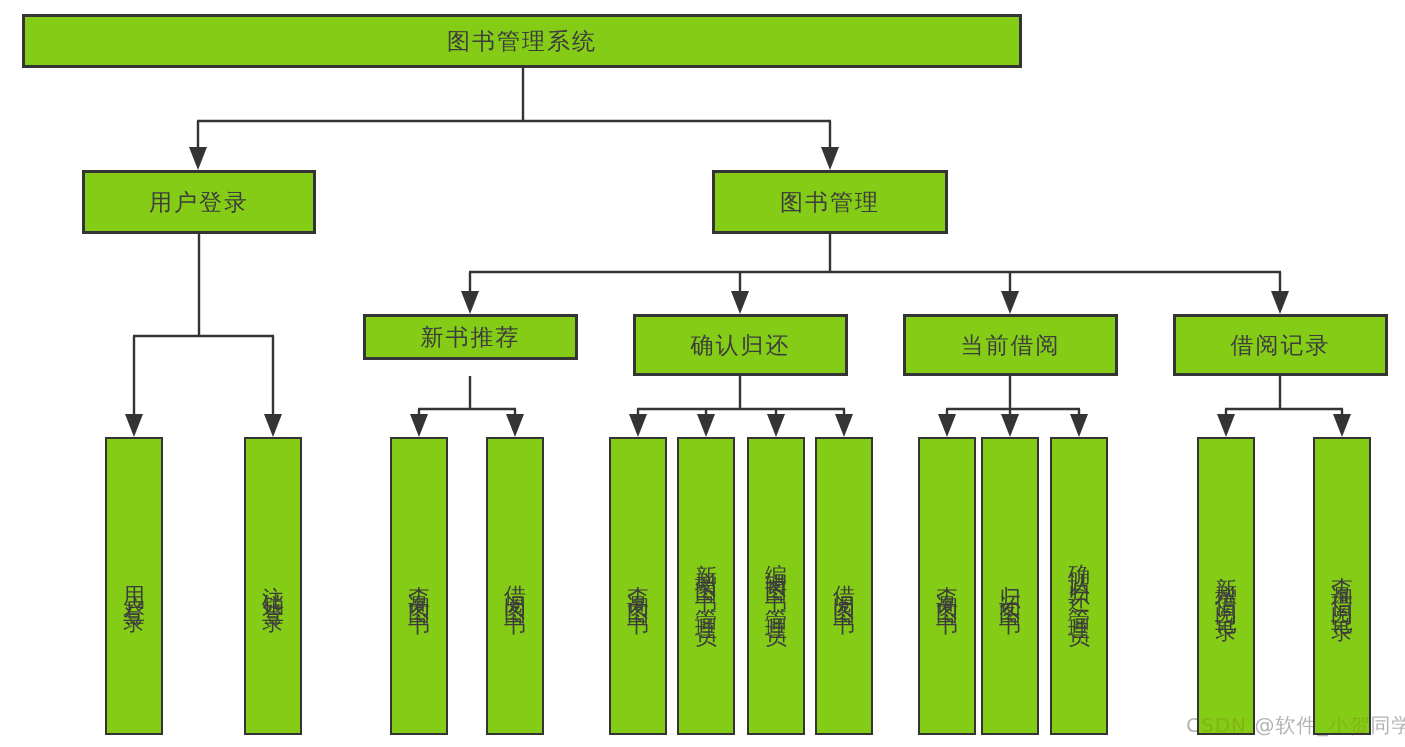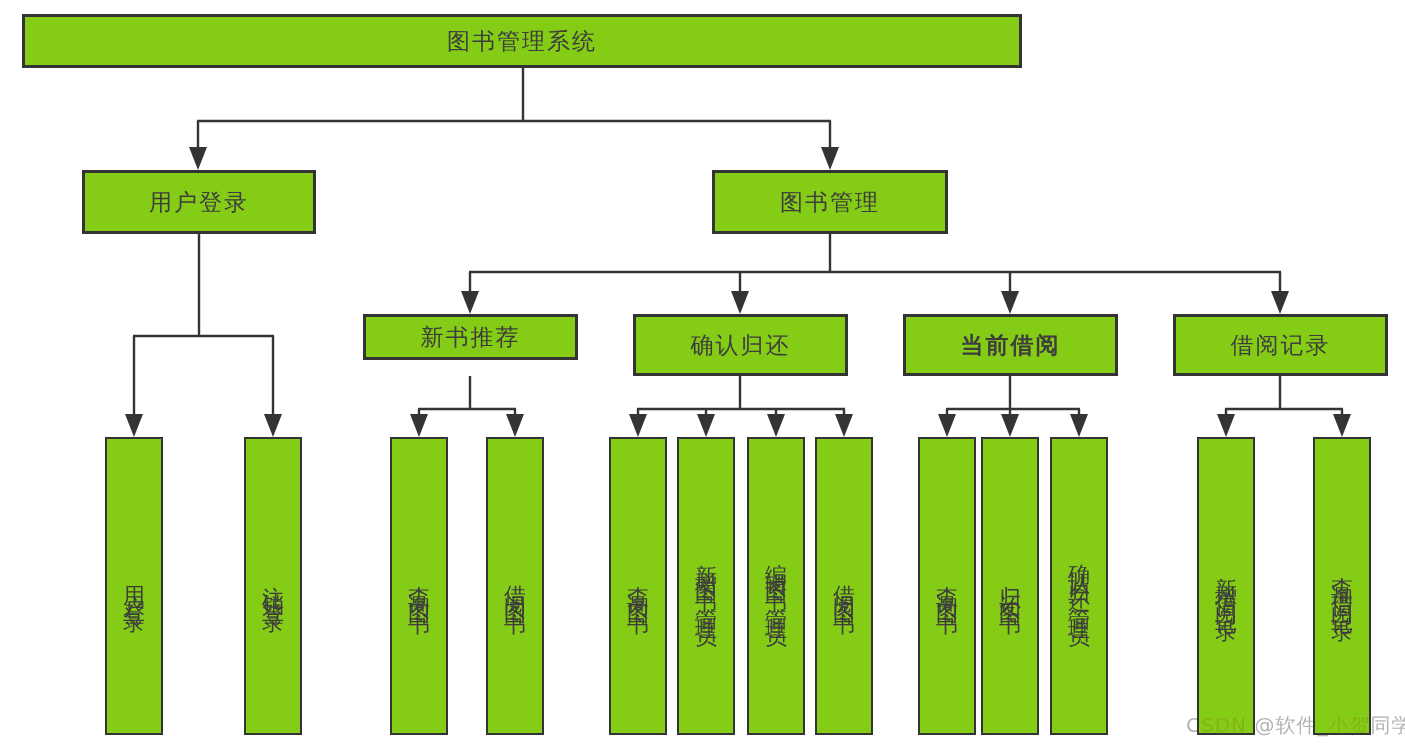--- a/index.html
+++ b/index.html
@@ -88,21 +88,21 @@
     </g>
   </svg>
 
   <div class="box" style="left:22px; top:14px; width:1000px; height:54px;">图书管理系统</div>
 
   <div class="box" style="left:82px; top:170px; width:234px; height:64px;">用户登录</div>
   <div class="box" style="left:712px; top:170px; width:236px; height:64px;">图书管理</div>
 
   <div class="box" style="left:363px; top:314px; width:215px; height:46px;">新书推荐</div>
   <div class="box" style="left:633px; top:314px; width:215px; height:62px;">确认归还</div>
-  <div class="box" style="left:903px; top:314px; width:215px; height:62px;font-weight:bold;">当前借阅</div>
+  <div class="box" style="left:903px; top:314px; width:215px; height:62px;">当前借阅</div>
   <div class="box" style="left:1173px; top:314px; width:215px; height:62px;">借阅记录</div>
 
   <div class="box vbox" style="left:105px; top:437px; width:58px; height:298px;">用户登录</div>
   <div class="box vbox" style="left:244px; top:437px; width:58px; height:298px;">注销登录</div>
 
   <div class="box vbox" style="left:390px; top:437px; width:58px; height:298px;">查询图书</div>
   <div class="box vbox" style="left:486px; top:437px; width:58px; height:298px;">借阅图书</div>
 
   <div class="box vbox" style="left:609px; top:437px; width:58px; height:298px;">查询图书</div>
   <div class="box vbox" style="left:677px; top:437px; width:58px; height:298px;">新增图书（管理员）</div>

